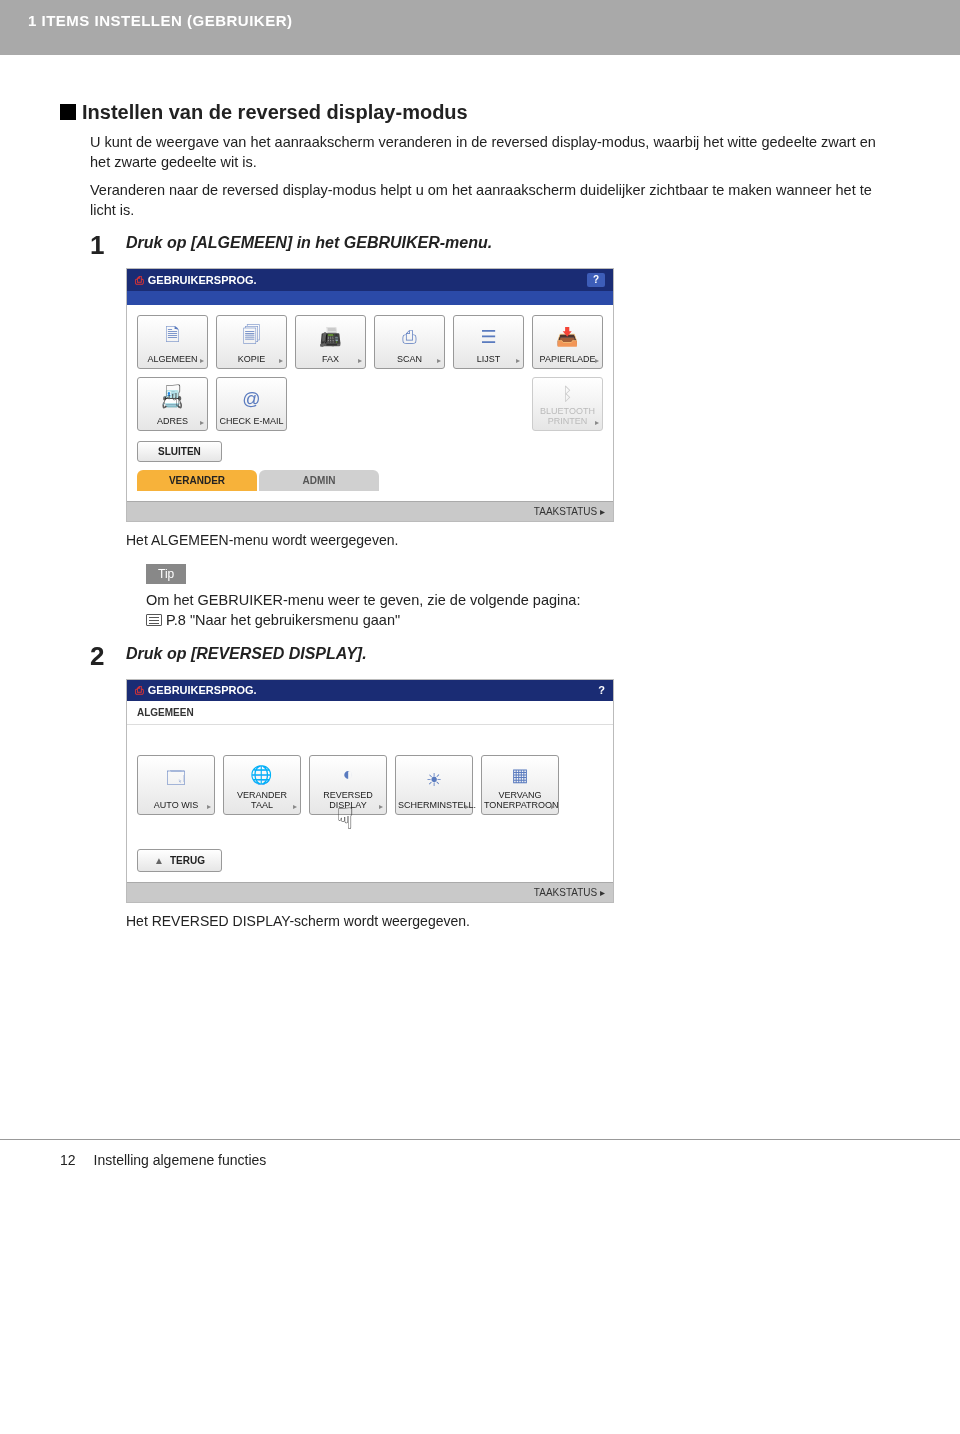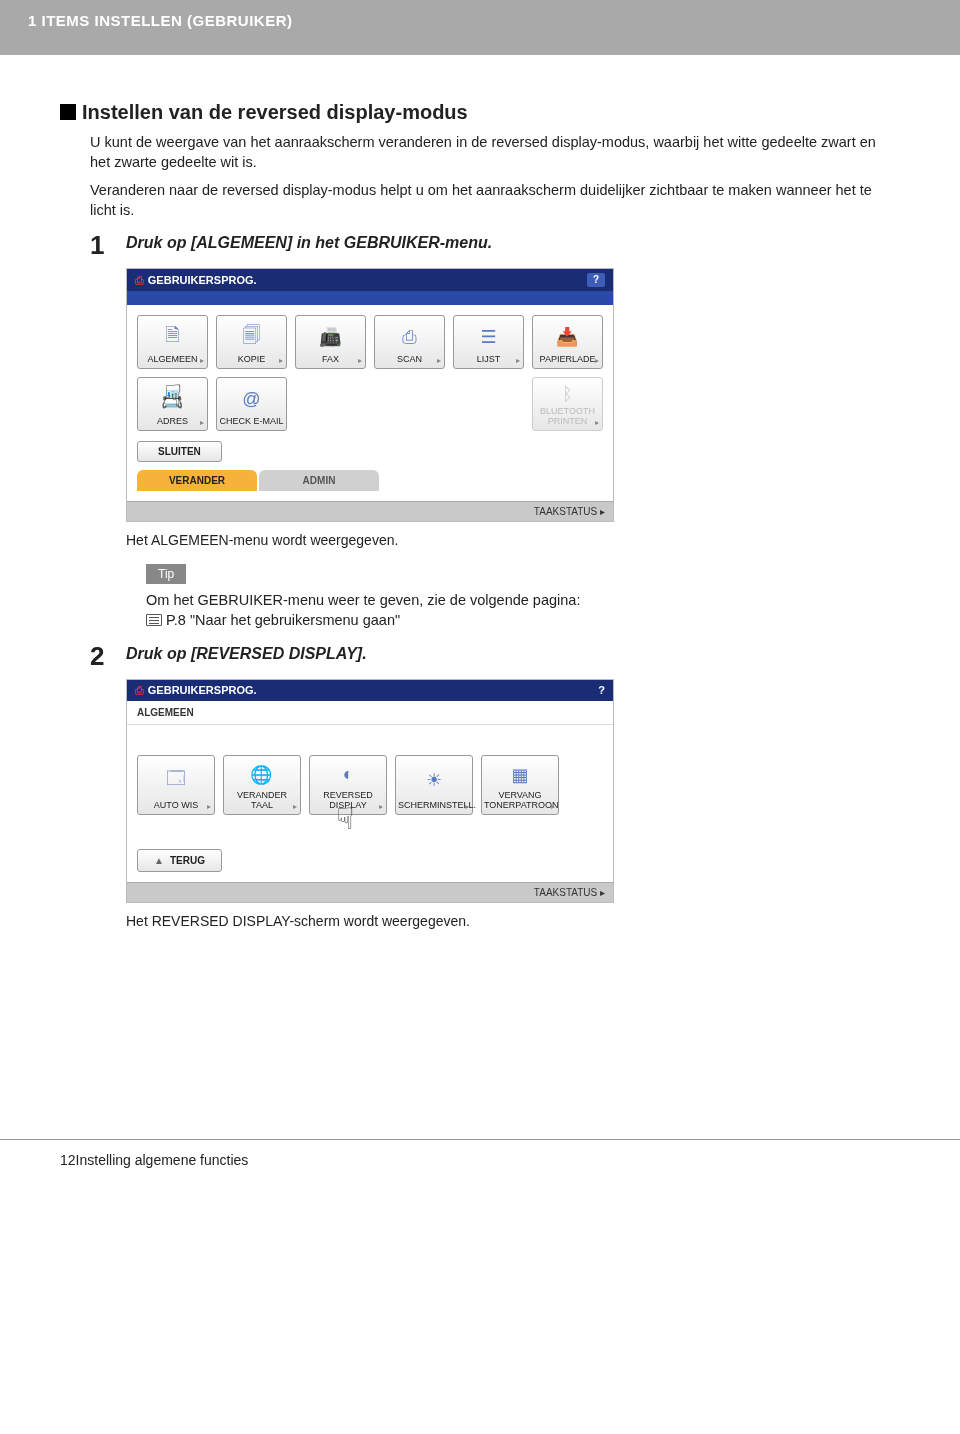--- a/index.html
+++ b/index.html
@@ -38,21 +38,21 @@
   .tip-text { font-size:14.5px; line-height:1.4; }
   .ref-ic { display:inline-block; width:16px; height:12px; border:1.5px solid #555; border-radius:1px; position:relative; vertical-align:-1px; margin-right:4px; }
   .ref-ic::after { content:""; position:absolute; top:2px; left:2px; right:2px; height:1px; background:#555; box-shadow:0 3px 0 #555, 0 6px 0 #555; }
   .shot2-header { background:#1a2c74; color:#fff; font-size:11px; font-weight:bold; padding:4px 8px; display:flex; justify-content:space-between; align-items:center; }
   .bc { background:#fff; font-size:10px; font-weight:bold; padding:6px 10px; color:#333; border-bottom:1px solid #ddd; }
   .shot2-body { background:#fff; padding:30px 10px 10px; position:relative; }
   .row5 { display:flex; gap:8px; justify-content:flex-start; }
   .row5 .ui-btn { width:78px; height:60px; }
   .back-btn { display:inline-block; background:linear-gradient(#fff,#e6e6e6); border:1px solid #999; border-radius:3px; padding:5px 16px; font-size:10px; font-weight:bold; margin-top:34px; }
   .back-btn .arr { font-size:10px; margin-right:6px; color:#666; }
-  .footer { position: relative; margin-top: 210px; padding: 12px 60px 20px; border-top:1px solid #999; font-size:14px; display:flex; }
+  .footer { position: relative; margin-top: 210px; padding: 12px 60px 20px; border-top:1px solid #999; font-size:14px; display:flex; gap:18px; }
   .shot-wrap { position:relative; display:inline-block; margin-top:8px; }
 </style>
 </head>
 <body>
 
 <div class="header-band">
   <div class="title">1 ITEMS INSTELLEN (GEBRUIKER)</div>
 </div>
 
 <div class="page">

